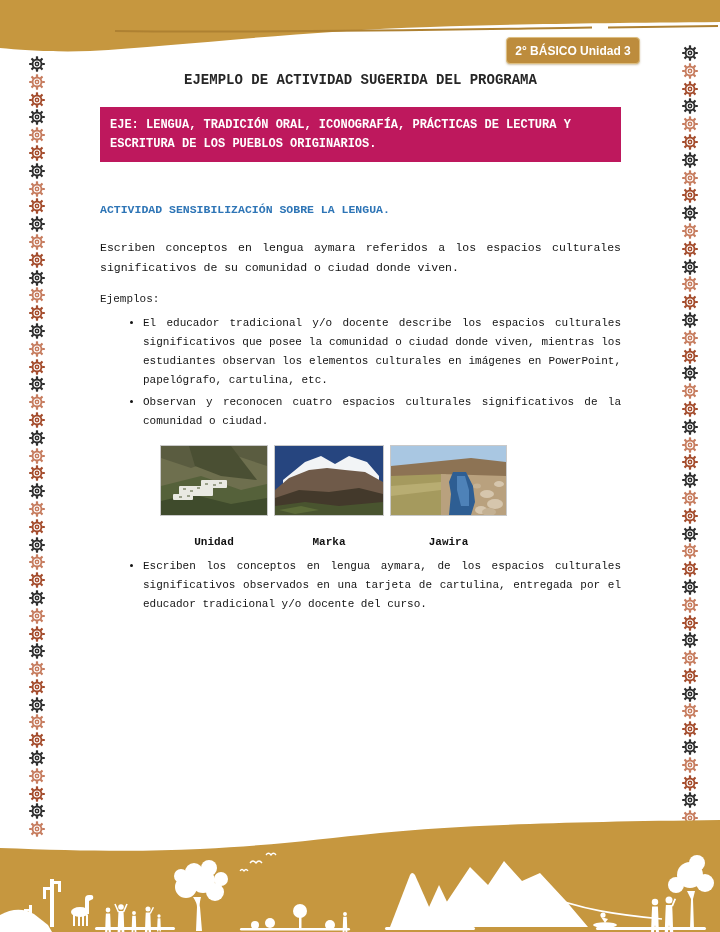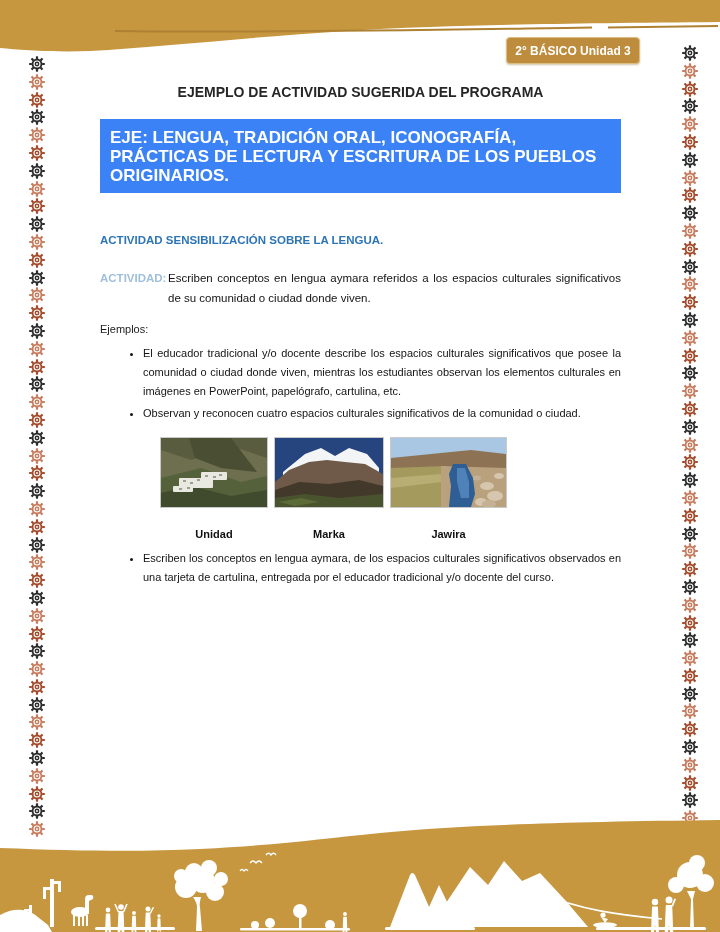--- a/index.html
+++ b/index.html
@@ -10,23 +10,23 @@
   .badge{position:absolute;left:506px;top:37px;width:132px;height:25px;
          background:#BD8C3C;border:1px solid #DDBE81;border-radius:4px;
          color:#fff;font-size:12px;font-weight:bold;display:flex;align-items:center;
          justify-content:center;box-shadow:0 1px 2px rgba(120,85,20,.35);}
   
   .side-chain{position:absolute;display:flex;flex-direction:column;gap:1.8px;width:16px;}
   .side-chain.left{left:29px;top:56px;}
   .side-chain.right{left:682px;top:45px;}
   .side-chain span{display:block;line-height:0;}
   
-  .content{position:absolute;left:100px;top:76px;width:521px;}
+  .content{position:absolute;left:100px;top:64px;width:521px;font-family:Liberation Mono, monospace;}
   .title{margin:8px 0 0;text-align:center;font-size:14px;font-weight:bold;color:#262626;}
-  .eje{margin-top:19px;background:#3b82f6;color:#fff;font-weight:bold;font-size:17px;
+  .eje{margin-top:19px;background:#be185d;color:#fff;font-weight:bold;font-size:12px;
        line-height:19px;padding:9px 10px 8px;}
   .context{margin-top:41px;color:#2E75B6;font-weight:bold;font-size:11.5px;}
   .activity{margin-top:22px;display:flex;font-size:11.5px;line-height:20px;}
   .activity .label{flex:0 0 68px;color:#9FBFDC;font-weight:bold;}
   .activity .text{flex:1;text-align:justify;color:#141414;}
   .examples{margin-top:15px;font-size:11px;}
   ul.blist{margin:9px 0 0;padding-left:43px;}
   ul.blist li{font-size:11px;line-height:19px;text-align:justify;margin-bottom:3px;color:#141414;}
   ul.blist.second{}
   
@@ -1465,21 +1465,20 @@
 
   <div class="content">
 
     <h1 class="title">EJEMPLO DE ACTIVIDAD SUGERIDA DEL PROGRAMA</h1>
 
     <div class="eje">EJE: LENGUA, TRADICIÓN ORAL, ICONOGRAFÍA, PRÁCTICAS DE LECTURA Y ESCRITURA DE LOS PUEBLOS ORIGINARIOS.</div>
 
     <h2 class="context">ACTIVIDAD SENSIBILIZACIÓN SOBRE LA LENGUA.</h2>
 
     <div class="activity">
-      <span class="label">ACTIVIDAD:</span>
       <span class="text">Escriben conceptos en lengua aymara referidos a los espacios culturales significativos de su comunidad o ciudad donde viven.</span>
     </div>
 
     <div class="examples">Ejemplos:</div>
 
     <ul class="blist">
       <li>El educador tradicional y/o docente describe los espacios culturales significativos que posee la comunidad o ciudad donde viven, mientras los estudiantes observan los elementos culturales en imágenes en PowerPoint, papelógrafo, cartulina, etc.</li>
       <li>Observan y reconocen cuatro espacios culturales significativos de la comunidad o ciudad.</li>
     </ul>
 

